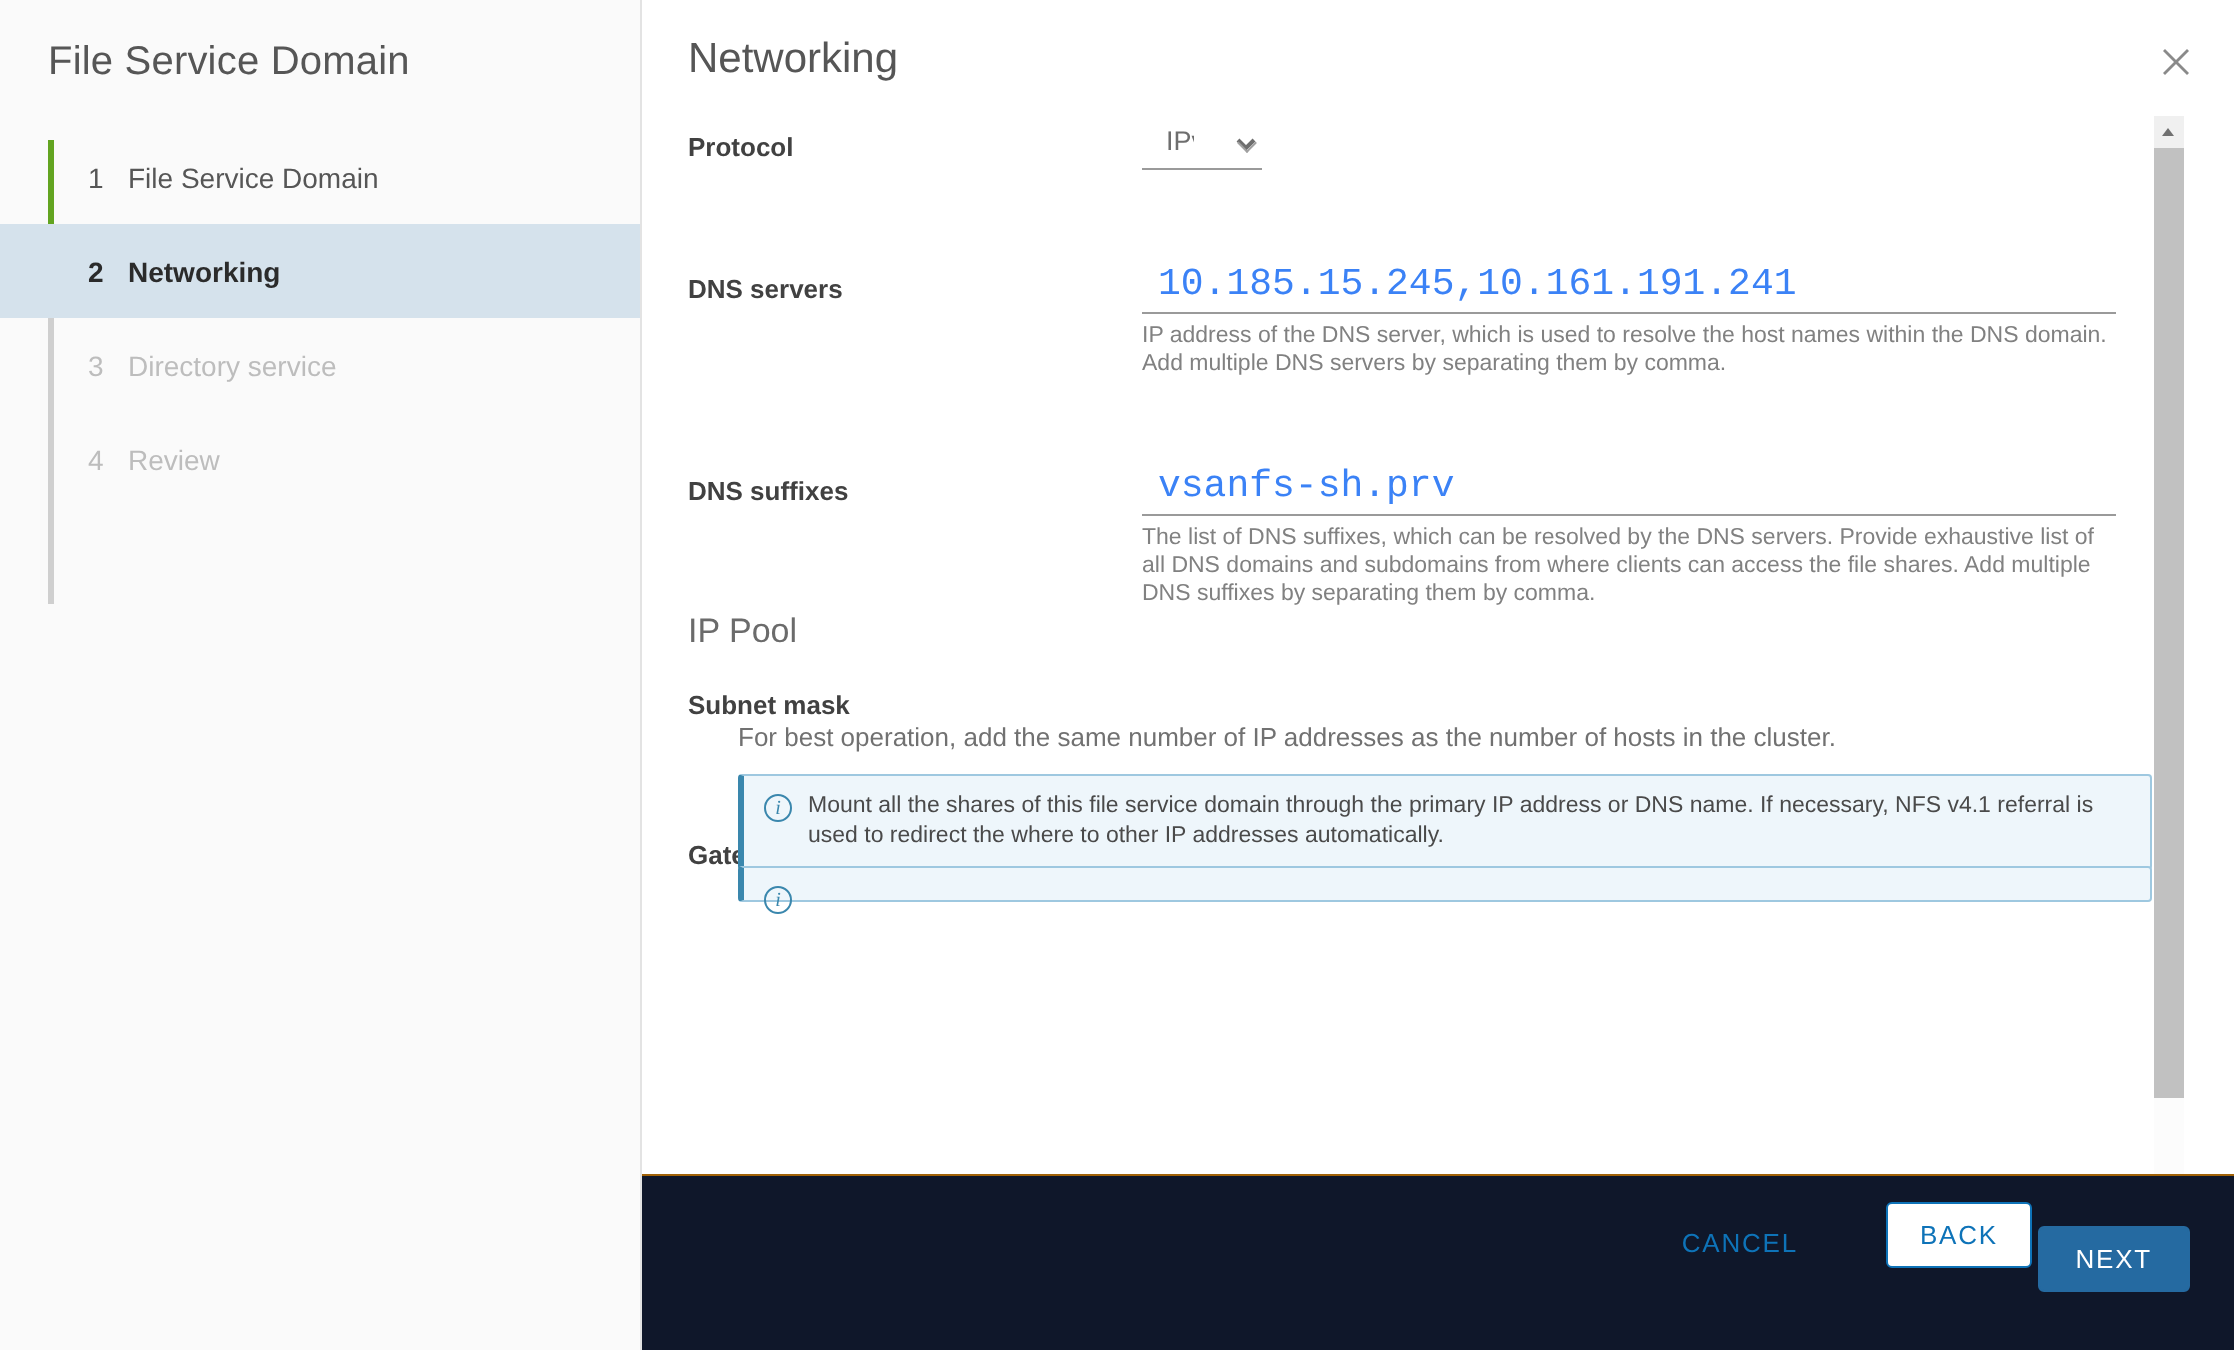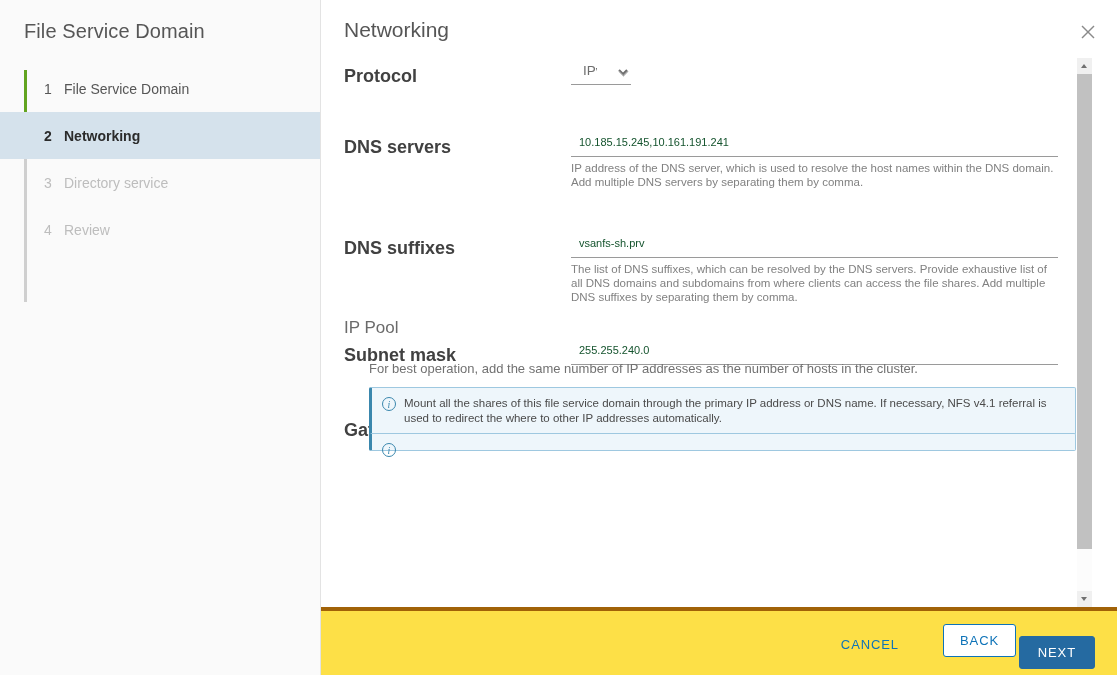--- a/index.html
+++ b/index.html
@@ -115,35 +115,35 @@
     width: 796px;
   }
 
   .form-row {
     position: relative;
     min-height: 34px;
   }
   .flabel {
     position: absolute;
     left: 23px;
-    font-size: 18px;
+    font-size: 13px;
     font-weight: 700;
     color: #414141;
   }
   .fcontrol {
     position: absolute;
     left: 250px;
   }
   .underline-input {
     border: 0;
     border-bottom: 1px solid #9a9a9a;
     background: transparent;
-    font-family: Liberation Sans, sans-serif;
-    font-size: 11px;
-    color: #14532d;
+    font-family: Liberation Mono, monospace;
+    font-size: 19px;
+    color: #3b82f6;
     padding: 2px 0 5px 8px;
     outline: none;
     height: 26px;
   }
   .help-text {
     position: absolute;
     left: 250px;
     width: 488px;
     font-size: 11.5px;
     color: #818181;
@@ -257,23 +257,23 @@
     width: 15px;
     height: 475px;
     background: #c1c1c1;
     cursor: pointer;
   }
 
   
   .footer {
     position: absolute;
     left: 321px; right: 0; bottom: 0;
-    height: 68px;
-    background: #fde047;
-    border-top: 4px solid #a16207;
+    height: 88px;
+    background: #0f172a;
+    border-top: 1px solid #a16207;
   }
   .btn-cancel {
     position: absolute;
     right: 206px; top: 18px;
     background: none;
     border: none;
     color: #0e73b8;
     font-family: "Liberation Sans", sans-serif;
     font-size: 13px;
     letter-spacing: .9px;
@@ -377,29 +377,28 @@
         </div>
 
         <div class="form-row">
           <div class="flabel" style="top:115px">DNS suffixes</div>
           <input class="underline-input fcontrol" style="top: 109px; width: 487px;" value="vsanfs-sh.prv">
           <div class="help-text" style="top:139px">The list of DNS suffixes, which can be resolved by the DNS servers. Provide exhaustive list of all DNS domains and subdomains from where clients can access the file shares. Add multiple DNS suffixes by separating them by comma.</div>
         </div>
 
         <div class="form-row">
           <div class="flabel" style="top:188px">Subnet mask</div>
-          <input class="underline-input fcontrol" style="top: 182px; width: 487px;" value="255.255.240.0">
         </div>
 
         <div class="form-row">
           <div class="flabel" style="top:229px">Gateway</div>
           <input class="underline-input fcontrol" style="top: 223px; width: 487px;" value="10.186.111.254">
         </div>
 
-        <div class="section-title" style="top:263px">IP Pool</div>
+        <div class="section-title" style="top:251px">IP Pool</div>
         <div class="section-desc" style="top:306px">For best operation, add the same number of IP addresses as the number of hosts in the cluster.</div>
 
         <div class="alert" style="top:332px">
           <span class="i-icon">i</span>
           <span>Mount all the shares of this file service domain through the primary IP address or DNS name. If necessary, NFS v4.1 referral is used to redirect the where to other IP addresses automatically.</span>
         </div>
 
         <div class="alert" style="top:378px">
           <span class="i-icon">i</span>
         </div>

